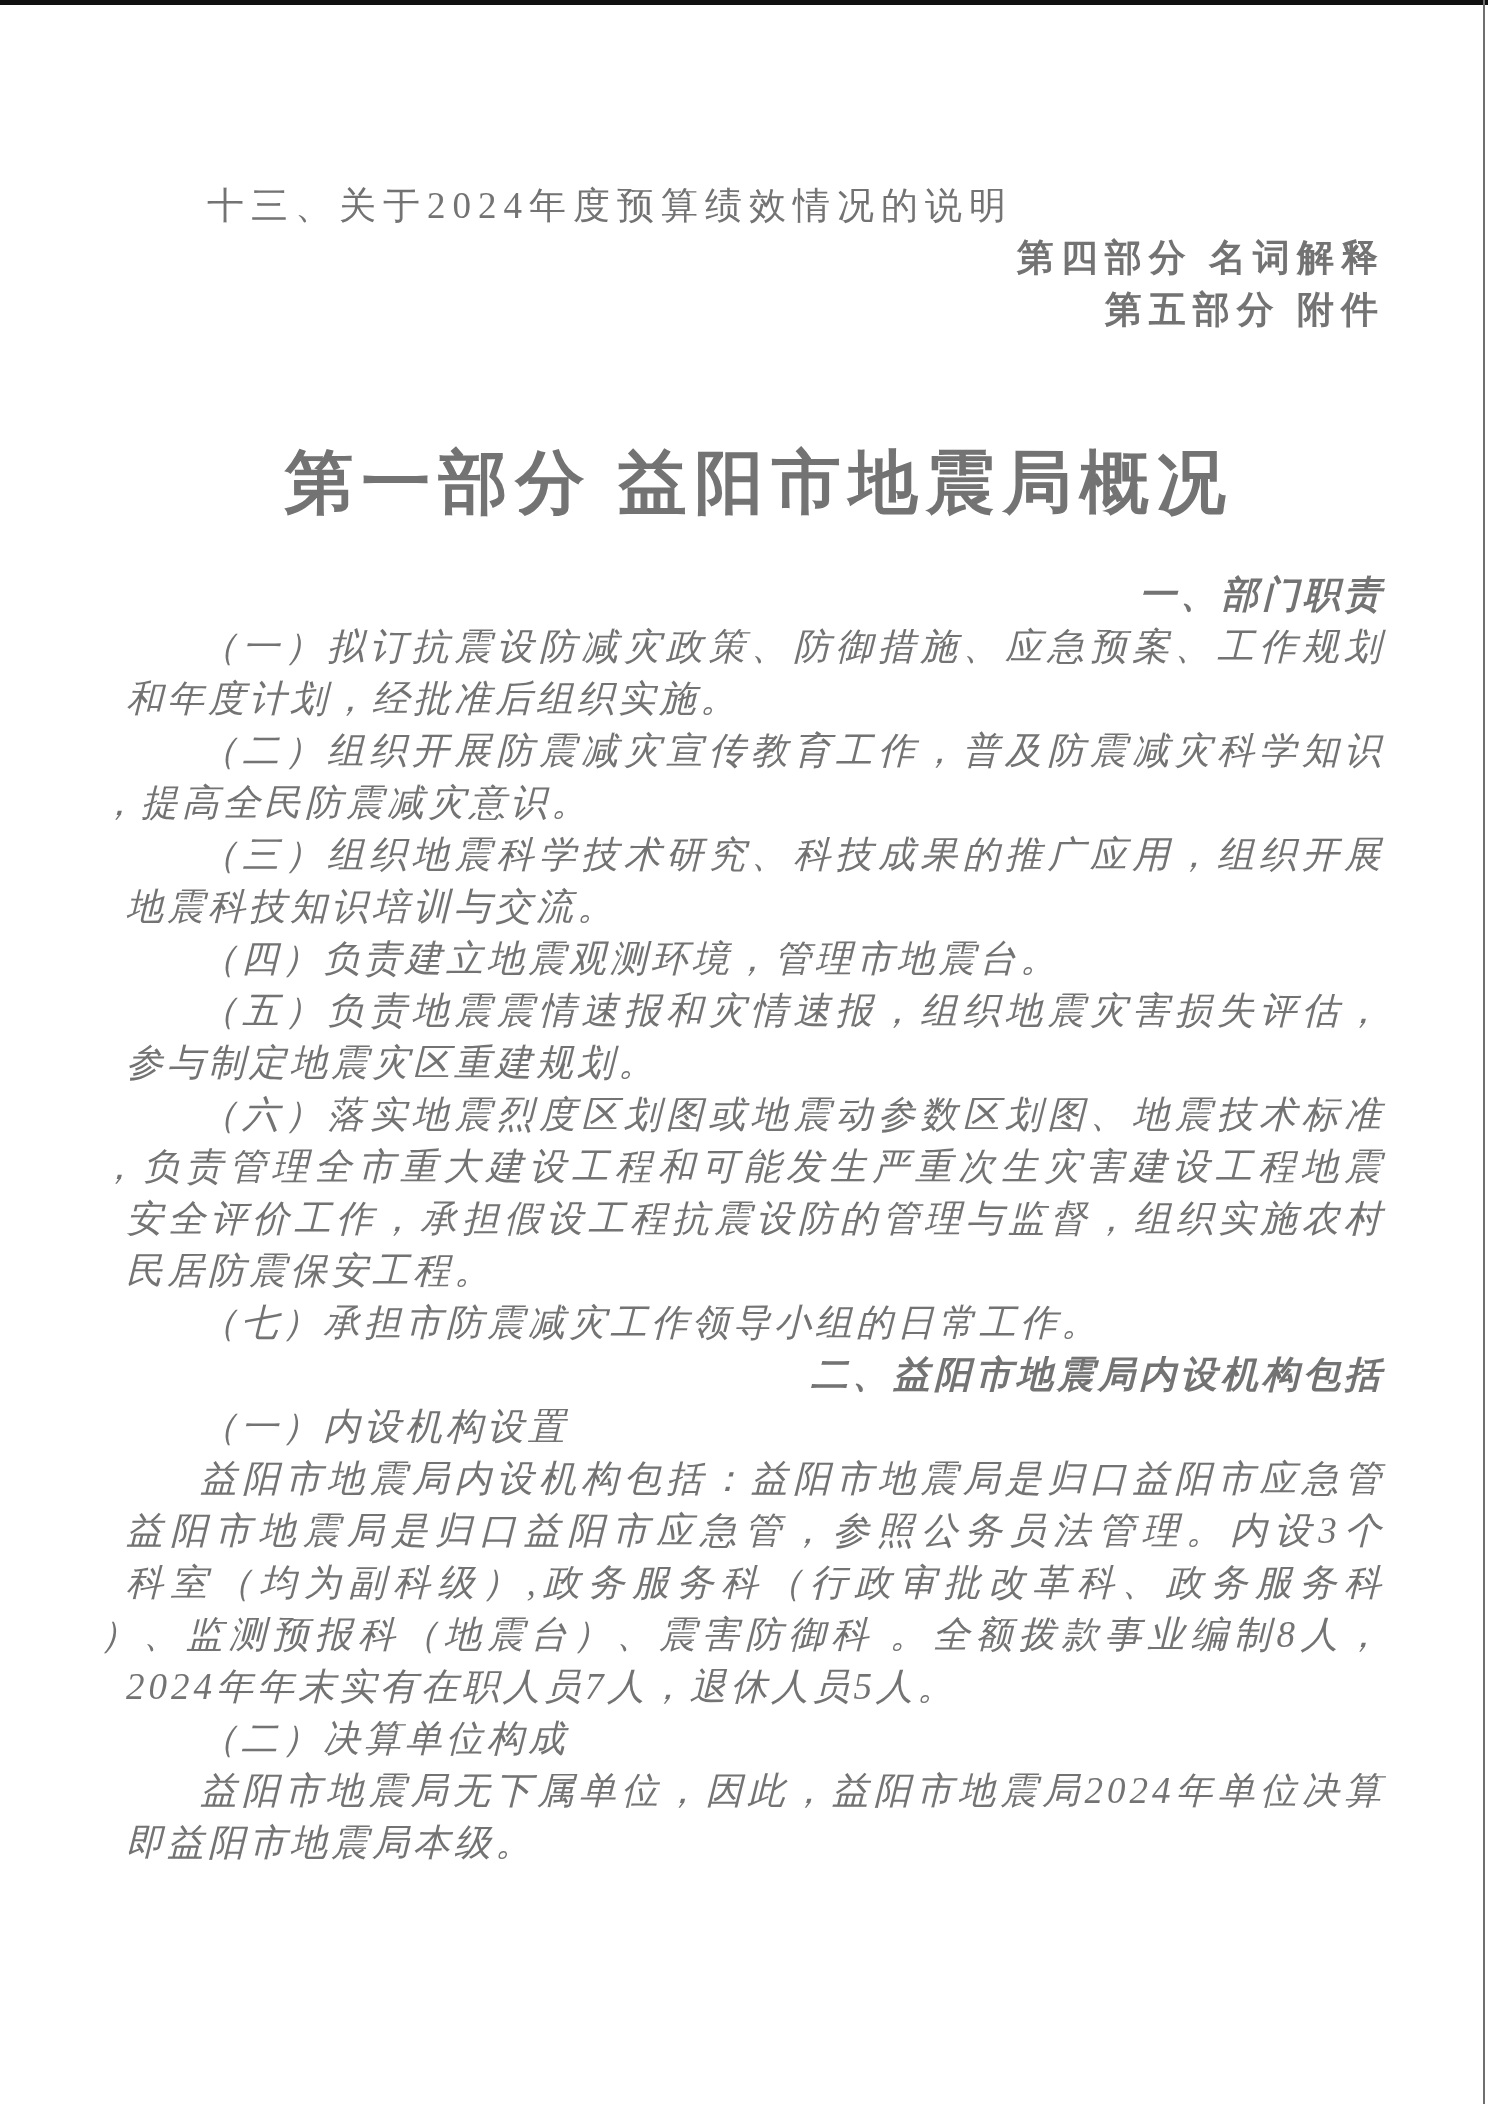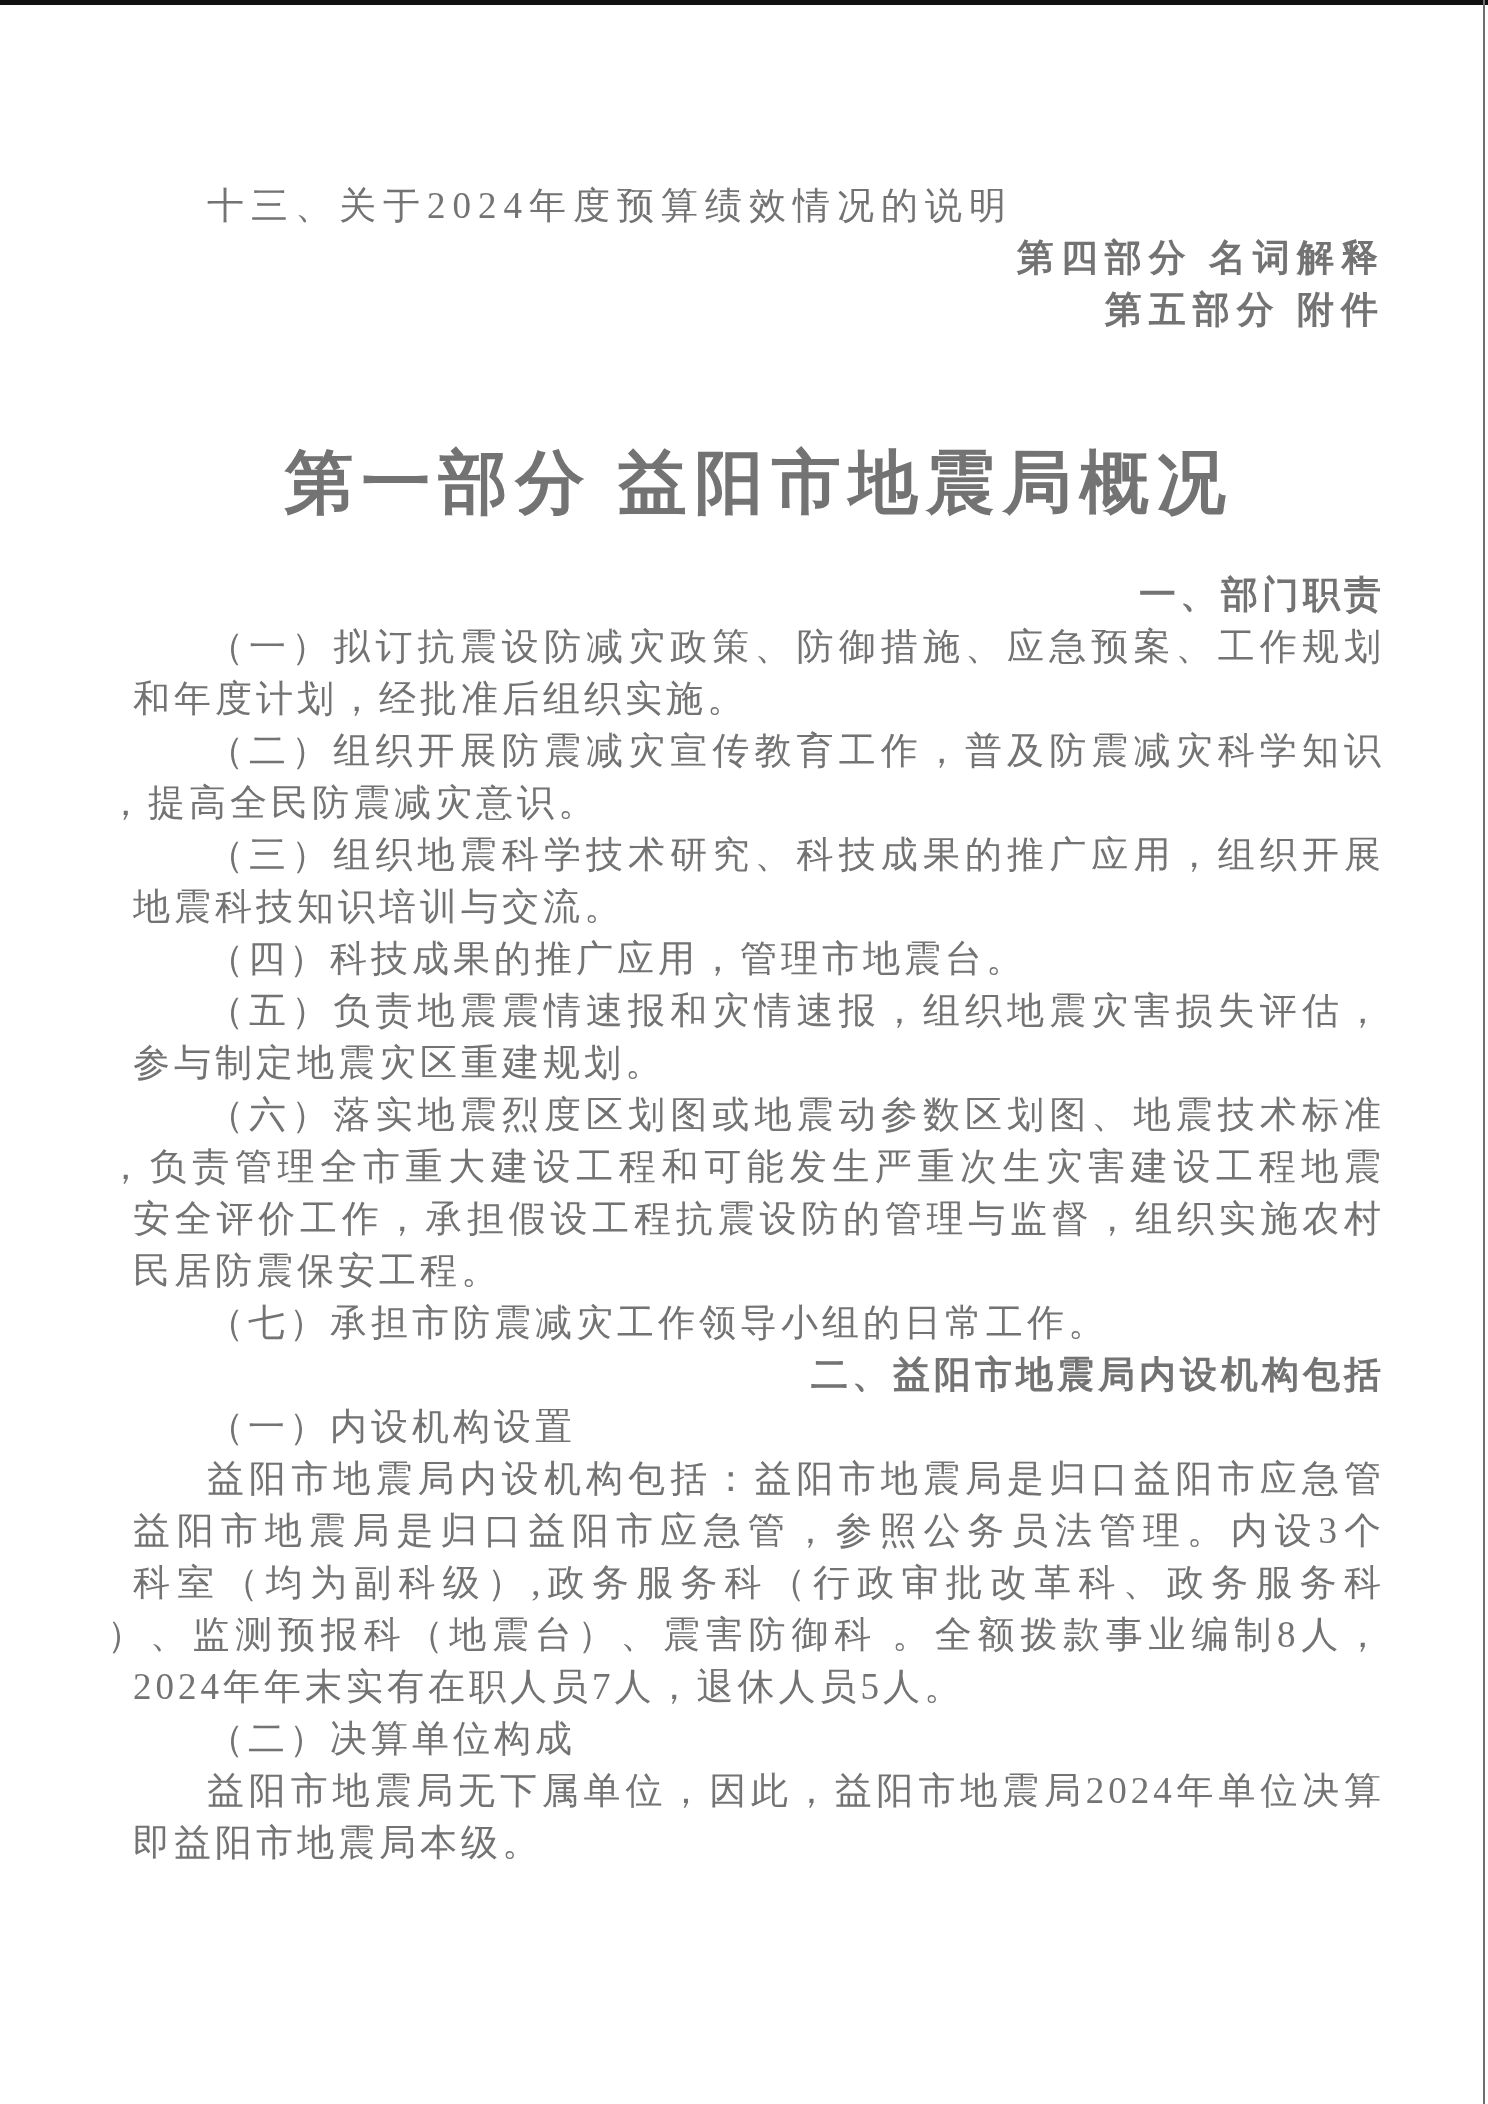--- a/index.html
+++ b/index.html
@@ -27,21 +27,21 @@
     font-size: 37px; line-height: 52px; letter-spacing: 7px;
     white-space: nowrap;
   }
   .doc-title {
     position: absolute; left: 133px; right: 103px; top: 443px;
     margin: 0;
     font-size: 69px; line-height: 80px; font-weight: bold;
     letter-spacing: 8px; text-align: center; white-space: nowrap;
   }
   .body-block {
-    position: absolute; left: 133px; right: 103px; top: 569px;
+    position: absolute; left: 126px; right: 103px; top: 569px; font-style: italic;
   }
   .body-block .line {
     font-size: 37px; line-height: 52px; letter-spacing: 4px;
     white-space: nowrap;
   }
   .line.bold { font-weight: bold; text-align: right; }
   .line.para { text-indent: 74px; }
   .line.hang { text-indent: -26px; }
   .line.fill {
     white-space: normal;
@@ -65,21 +65,21 @@
   <h1 class="doc-title">第一部分 益阳市地震局概况</h1>
 
   <div class="body-block" id="body-block">
       <div class="line para bold">一、部门职责</div>
       <div class="line para fill">（一）拟订抗震设防减灾政策、防御措施、应急预案、工作规划</div>
       <div class="line flush">和年度计划，经批准后组织实施。</div>
       <div class="line para fill">（二）组织开展防震减灾宣传教育工作，普及防震减灾科学知识</div>
       <div class="line hang">，提高全民防震减灾意识。</div>
       <div class="line para fill">（三）组织地震科学技术研究、科技成果的推广应用，组织开展</div>
       <div class="line flush">地震科技知识培训与交流。</div>
-      <div class="line para">（四）科技成果的推广应用，管理市地震台。</div>
+      <div class="line para">（四）负责建立地震观测环境，管理市地震台。</div>
       <div class="line para fill">（五）负责地震震情速报和灾情速报，组织地震灾害损失评估，</div>
       <div class="line flush">参与制定地震灾区重建规划。</div>
       <div class="line para fill">（六）落实地震烈度区划图或地震动参数区划图、地震技术标准</div>
       <div class="line hang fill">，负责管理全市重大建设工程和可能发生严重次生灾害建设工程地震</div>
       <div class="line flush fill">安全评价工作，承担假设工程抗震设防的管理与监督，组织实施农村</div>
       <div class="line flush">民居防震保安工程。</div>
       <div class="line para">（七）承担市防震减灾工作领导小组的日常工作。</div>
       <div class="line para bold">二、益阳市地震局内设机构包括</div>
       <div class="line para">（一）内设机构设置</div>
       <div class="line para fill">益阳市地震局内设机构包括：益阳市地震局是归口益阳市应急管</div>

